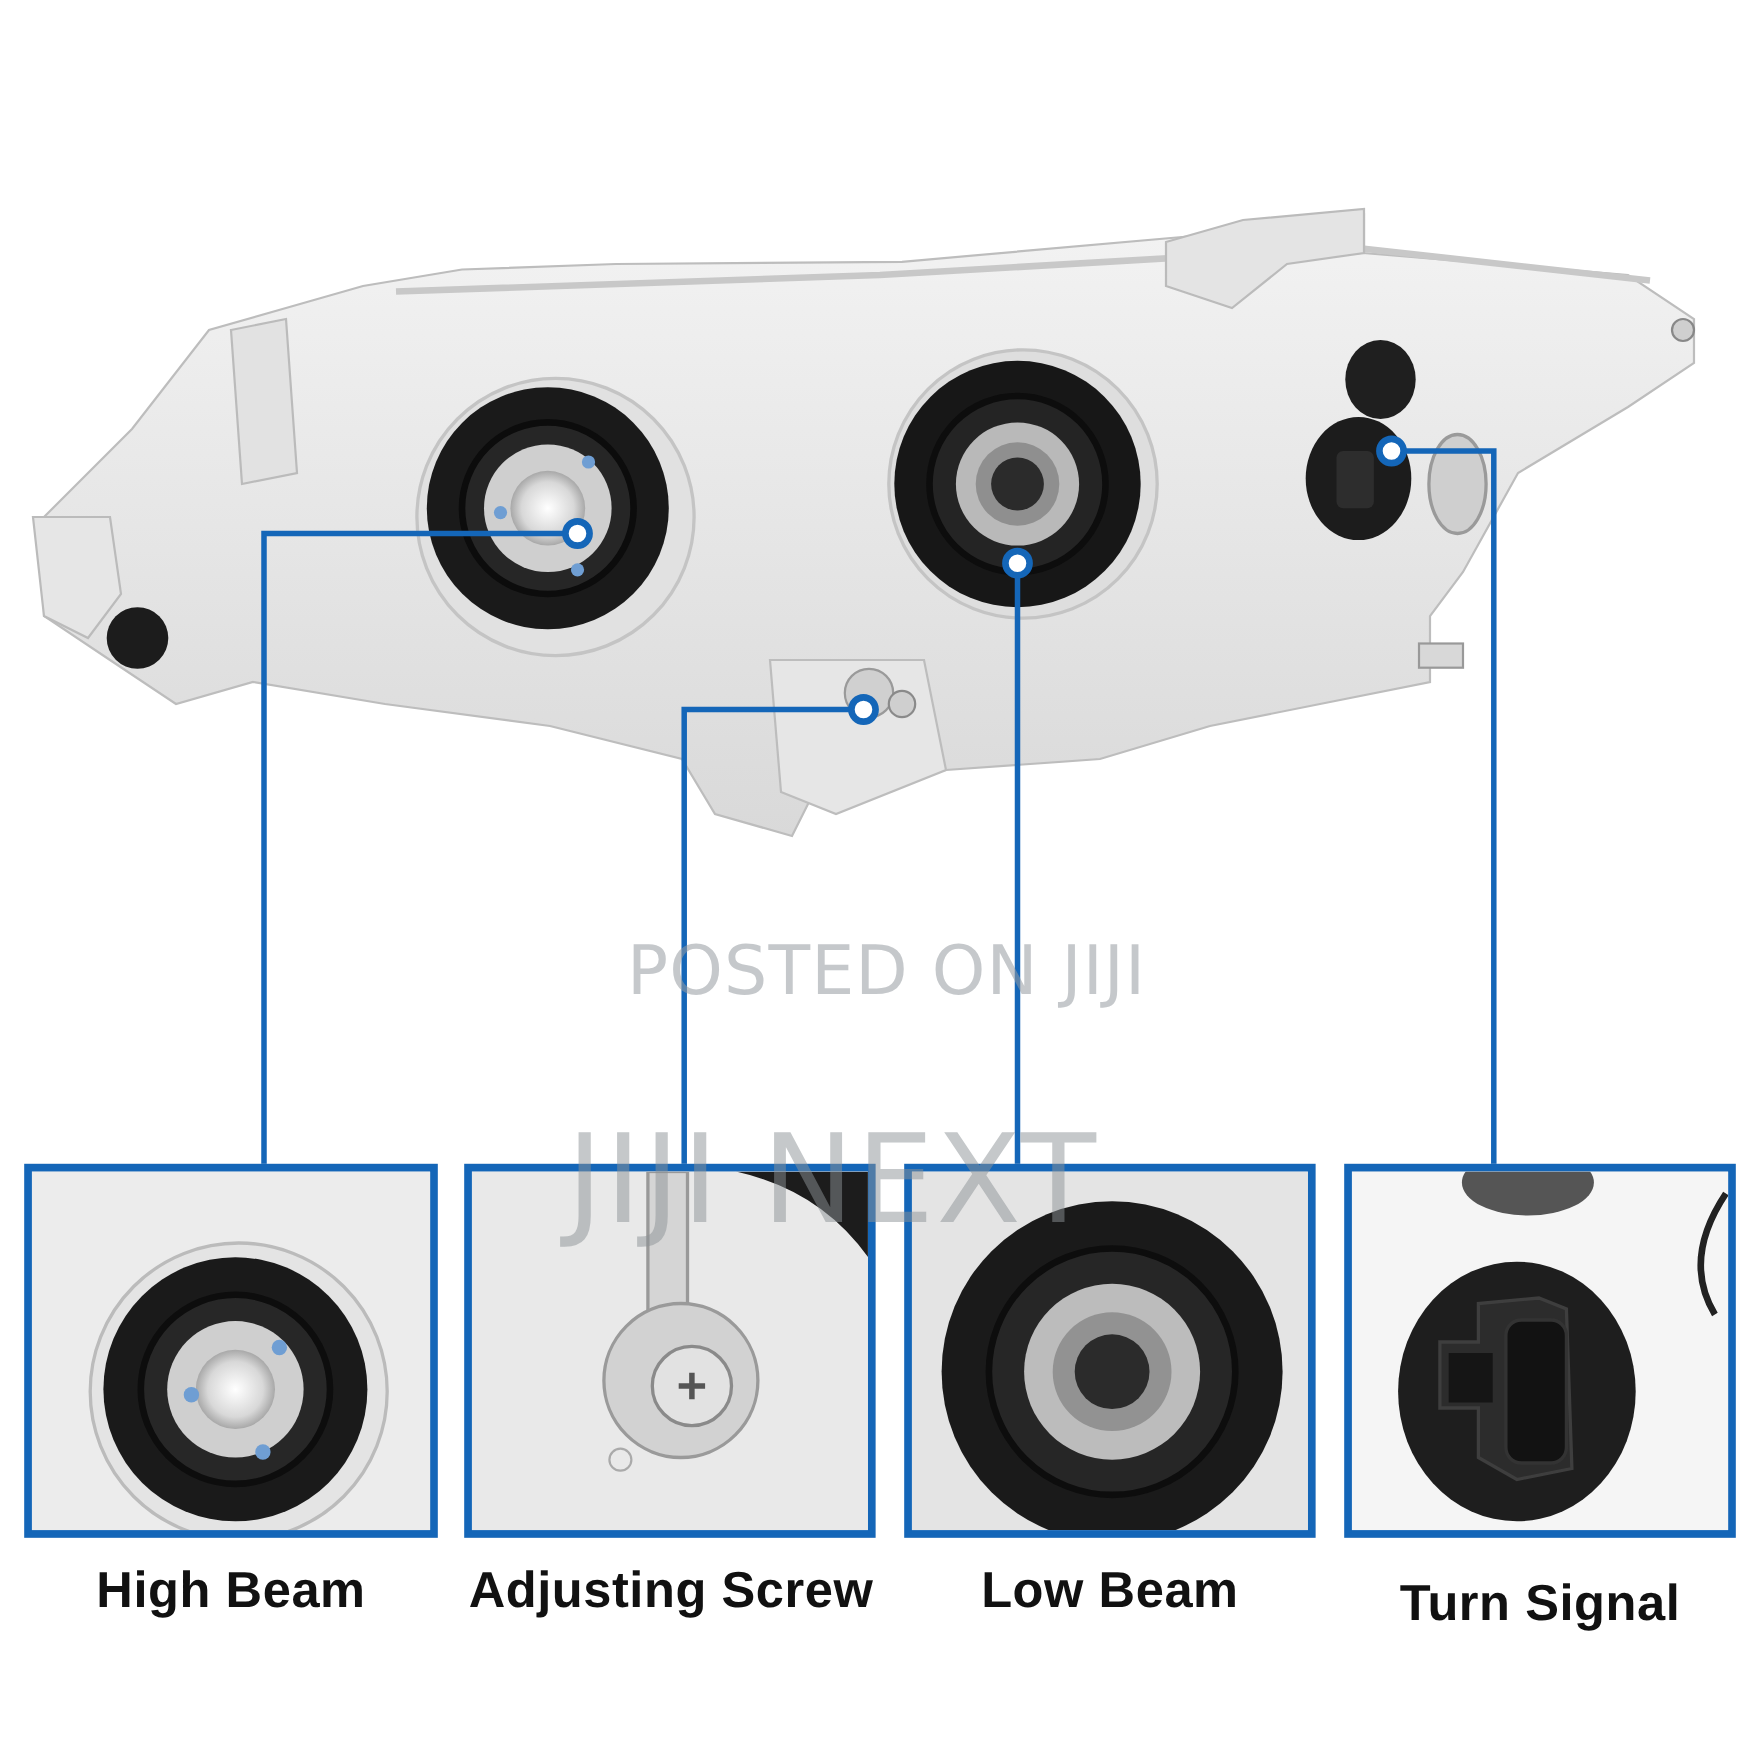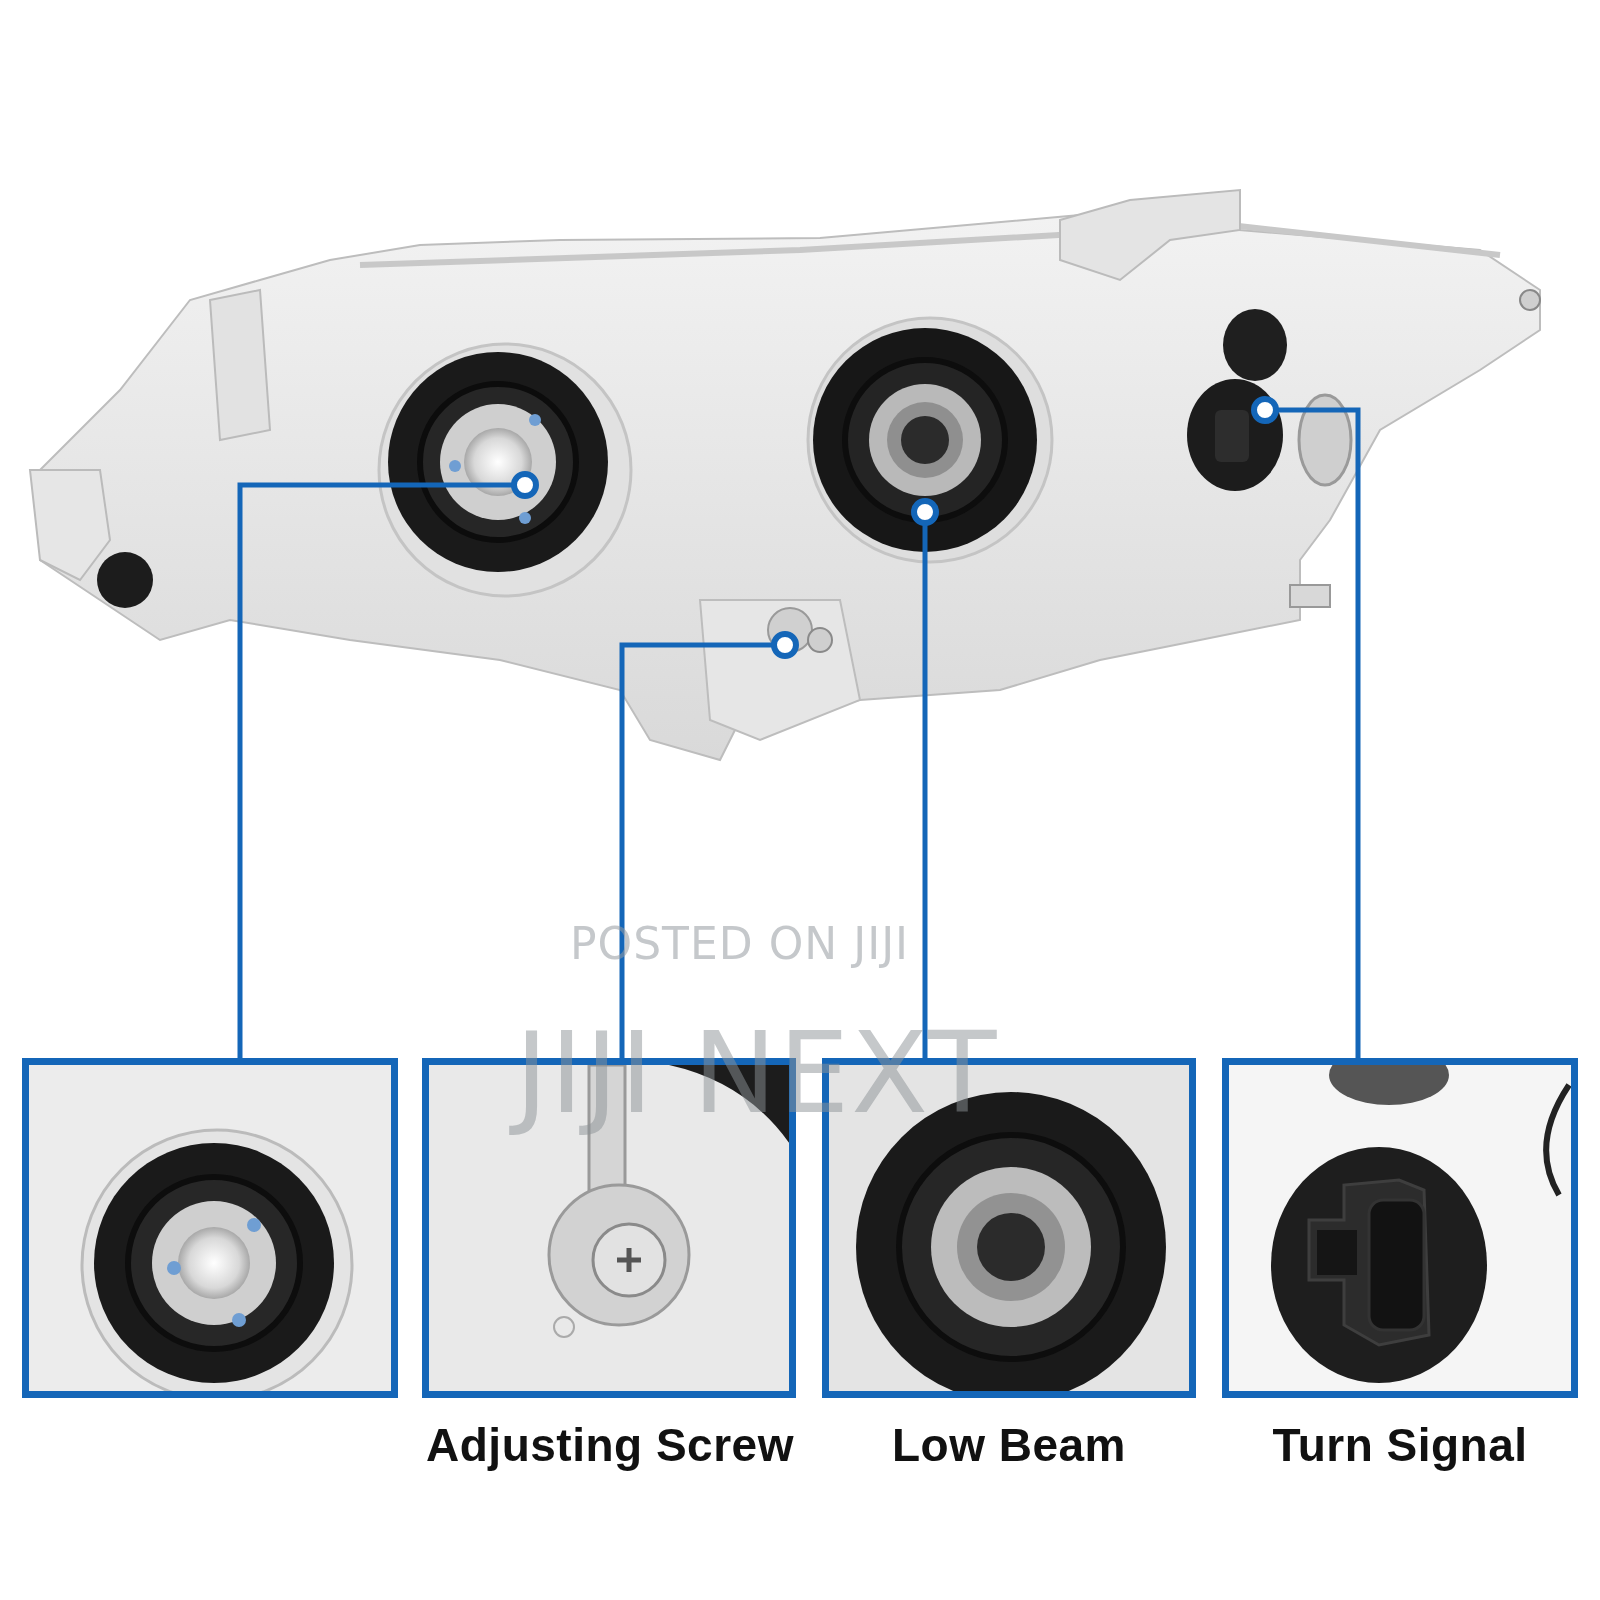--- a/index.html
+++ b/index.html
@@ -1,20 +1,20 @@
 <!DOCTYPE html>
 <html><head>
 <meta charset="utf-8">
 <style>
   html,body{margin:0;padding:0;background:#ffffff;}
   body{width:1600px;height:1600px;position:relative;overflow:hidden;font-family:"Liberation Sans",sans-serif;}
   .stage{position:absolute;left:0;top:0;width:1600px;height:1600px;}
   .panel{position:absolute;top:1058px;height:340px;border:7px solid #1466b8;box-sizing:border-box;background:#eeeeee;overflow:hidden;}
   .label{position:absolute;top:1418px;font-weight:bold;font-size:46px;color:#111;text-align:center;white-space:nowrap;letter-spacing:0.5px;}
-  .wm1{position:absolute;left:570px;top:918px;font-size:44px;color:rgba(150,155,160,0.55);font-family:"DejaVu Sans",sans-serif;letter-spacing:1px;white-space:nowrap;}
+  .wm1{position:absolute;left:570px;top:846px;font-size:62px;color:rgba(150,155,160,0.55);font-family:"DejaVu Sans",sans-serif;letter-spacing:1px;white-space:nowrap;}
   .wm2{position:absolute;left:515px;top:1008px;font-size:112px;color:rgba(140,145,150,0.5);font-family:"DejaVu Sans",sans-serif;white-space:nowrap;letter-spacing:2px;}
   svg{position:absolute;left:0;top:0;}
 </style>
 </head>
 <body>
 
 <div class="stage">
 
   <svg width="1600" height="1100" viewBox="0 0 1600 1100">
     <defs>
@@ -125,19 +125,20 @@
       <rect width="356" height="340" fill="#f5f5f5"></rect>
       <ellipse cx="160" cy="10" rx="60" ry="30" fill="#555"></ellipse>
       <path d="M340,20 Q300,80 330,130" fill="none" stroke="#222" stroke-width="6"></path>
       <ellipse cx="150" cy="200" rx="108" ry="118" fill="#1e1e1e"></ellipse>
       <path d="M80,155 L115,155 L115,120 L170,115 L195,125 L200,270 L150,280 L115,260 L115,215 L80,215 Z" fill="#2c2c2c" stroke="#3e3e3e" stroke-width="3"></path>
       <rect x="88" y="165" width="40" height="45" fill="#151515"></rect>
       <rect x="140" y="135" width="55" height="130" rx="14" fill="#121212" stroke="#333" stroke-width="3"></rect>
     </svg>
   </div>
 
+  <div class="label" style="left:22px;width:376px;">High Beam</div>
   <div class="label" style="left:822px;width:374px;">Low Beam</div>
   <div class="label" style="left:400px;width:420px;">Adjusting Screw</div>
-  <div class="label" style="left:1222px;width:356px;">Turn Signal</div>
+  <div class="label" style="left:1222px;width:356px;margin-top:12px;">Turn Signal</div>
 
   <div class="wm1">POSTED ON JIJI</div>
   <div class="wm2">JIJI NEXT</div>
 </div>
 
 </body></html>

